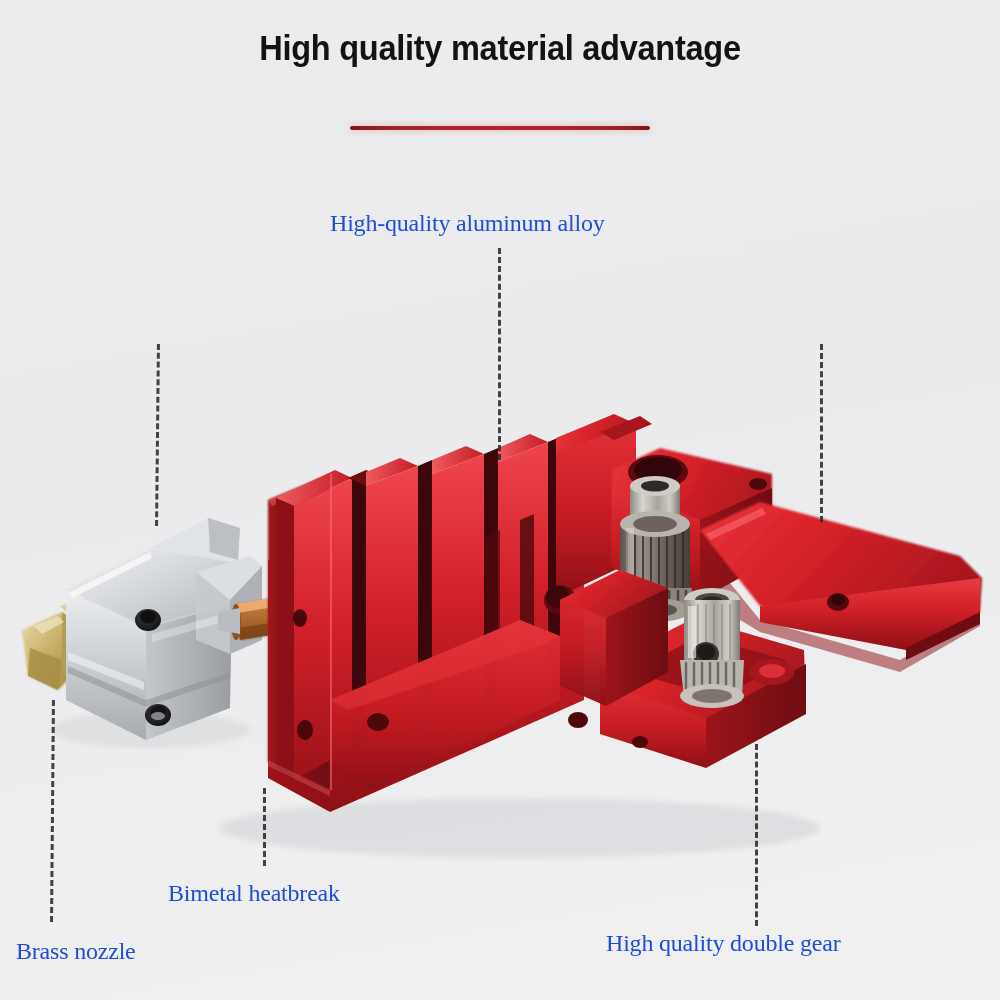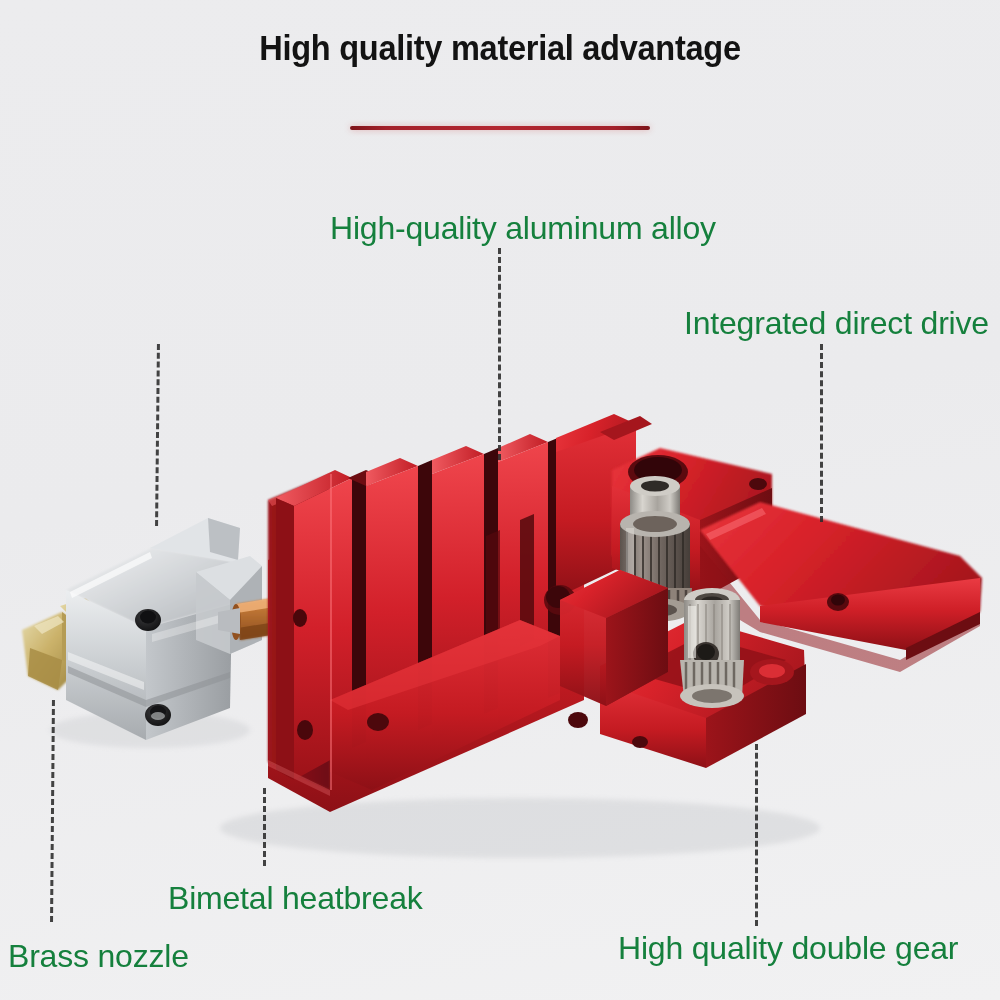--- a/index.html
+++ b/index.html
@@ -20,30 +20,30 @@
   }
   .rule{
     position:absolute;left:350px;top:126px;width:300px;height:4px;
     background:linear-gradient(90deg,#7e1419 0%,#a3202a 12%,#b32630 50%,#a3202a 88%,#7e1419 100%);
     border-radius:2px;
     box-shadow:0 0 6px rgba(200,60,60,.35);
   }
 
   
   .label{
-    position:absolute;color:#15803d;font-size:32px;white-space:nowrap;
-    font-family:Liberation Sans, sans-serif;
+    position:absolute;color:#1d4ed8;font-size:24px;white-space:nowrap;
+    font-family:Liberation Serif, serif;
     letter-spacing:-0.2px;
   }
   #lbl-alloy   {left:330px; top:210px;}
   #lbl-block   {left:22px;  top:305px;}
   #lbl-drive   {left:684px; top:305px;}
   #lbl-heatbk  {left:168px; top:880px;text-align:right;}
-  #lbl-nozzle  {left:8px;  top:938px;text-align:right;}
-  #lbl-gear    {left:606px; top:930px;margin-left:12px;}
+  #lbl-nozzle  {left:16px;  top:938px;text-align:right;}
+  #lbl-gear    {left:606px; top:930px;}
 
   
   .leader{position:absolute;width:0;border-left:3px dashed #2b2b2b;opacity:.88;}
   #ld-alloy  {left:498px;top:248px;height:212px;}
   #ld-block  {left:156px;top:344px;height:182px;transform:rotate(0.6deg);}
   #ld-drive  {left:820px;top:344px;height:178px;}
   #ld-heatbk {left:263px;top:788px;height:78px;}
   #ld-nozzle {left:51px; top:700px;height:222px;transform:rotate(0.5deg);}
   #ld-gear   {left:755px;top:744px;height:182px;}
 
@@ -366,18 +366,17 @@
   </div>
 
   <div class="leader" id="ld-alloy"></div>
   <div class="leader" id="ld-block"></div>
   <div class="leader" id="ld-drive"></div>
   <div class="leader" id="ld-heatbk"></div>
   <div class="leader" id="ld-nozzle"></div>
   <div class="leader" id="ld-gear"></div>
 
   <div class="label" id="lbl-alloy">High-quality aluminum alloy</div>
-  <div class="label" id="lbl-drive">Integrated direct drive</div>
   <div class="label" id="lbl-heatbk">Bimetal heatbreak</div>
   <div class="label" id="lbl-nozzle">Brass nozzle</div>
   <div class="label" id="lbl-gear">High quality double gear</div>
 
 </div>
 
 </body></html>

